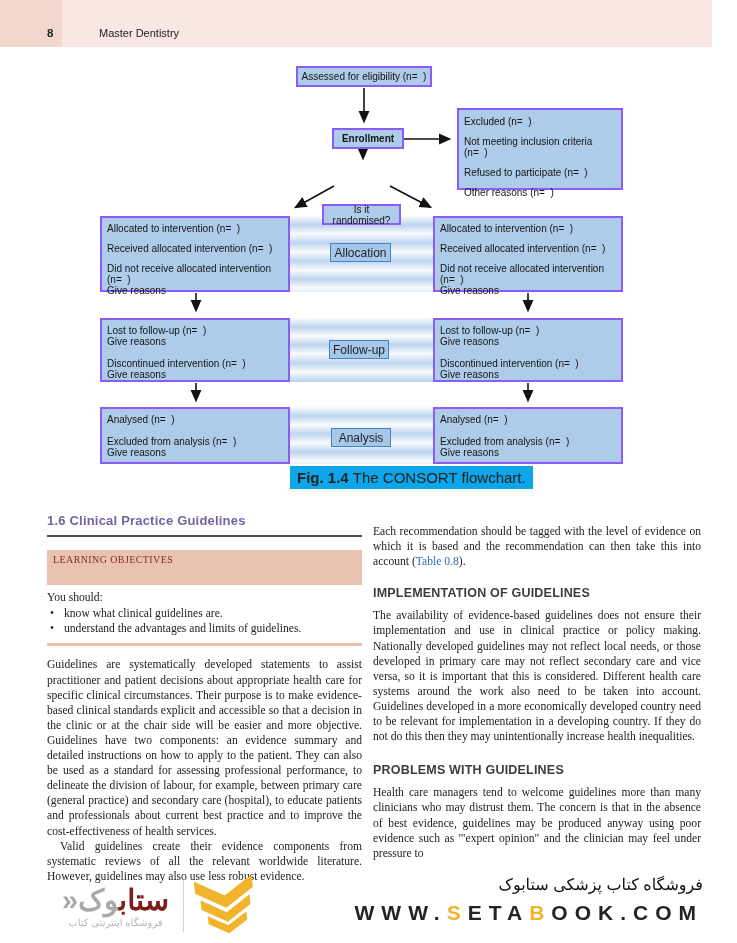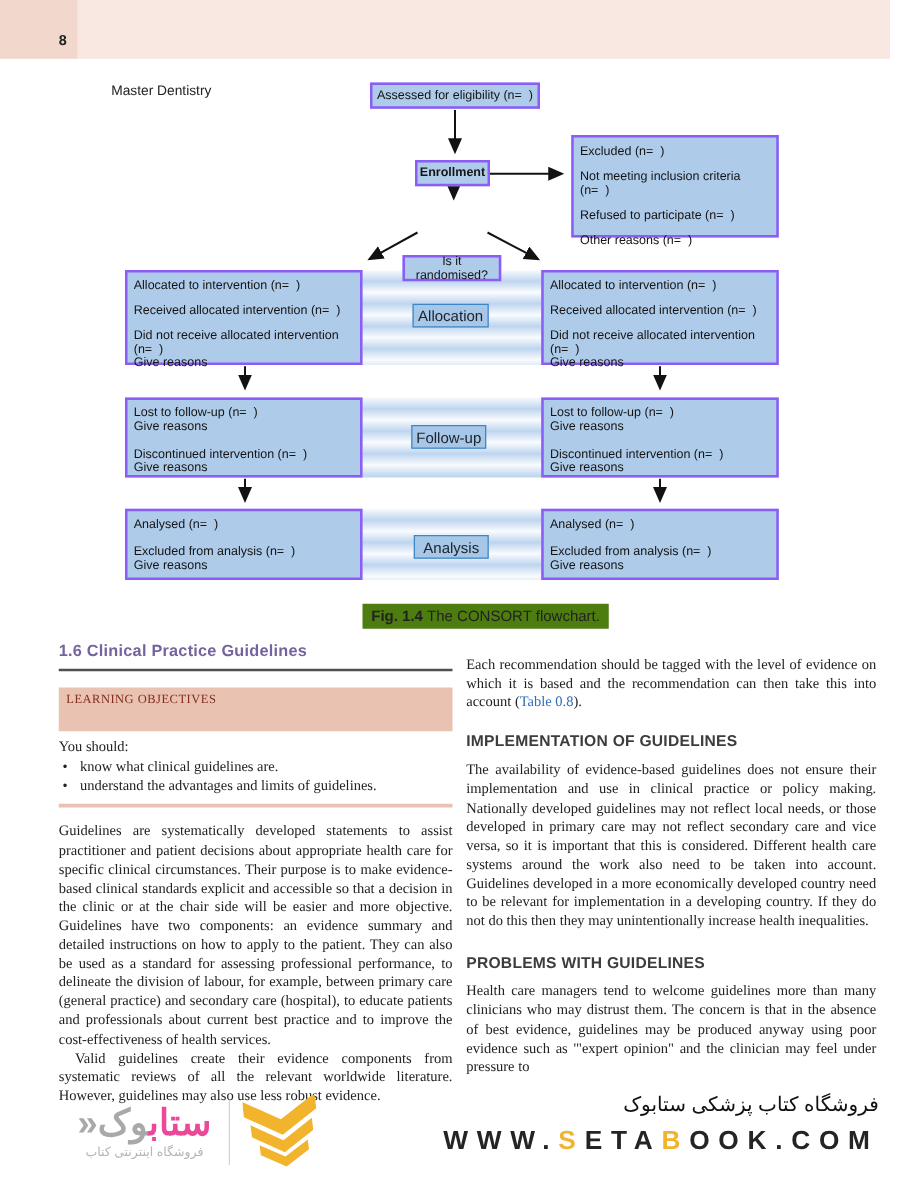--- a/index.html
+++ b/index.html
@@ -5,21 +5,21 @@
   * { margin:0; padding:0; box-sizing:border-box; }
   html,body { background:#ffffff; }
   .page {
     position:relative; width:737px; height:943px; background:#ffffff;
     font-family:"Liberation Sans", sans-serif; color:#1c1c1c; overflow:hidden;
   }
   
   .topbar { position:absolute; left:0; top:0; width:712px; height:47px; background:#f8e8e1; }
   .topbar-strip { position:absolute; left:0; top:0; width:62px; height:47px; background:#f2d8cc; }
   .pagenum { position:absolute; left:47px; top:27px; font-size:11.5px; font-weight:bold; color:#222; }
-  .booktitle { position:absolute; left:89px; top:27px; font-size:11px; color:#222;margin-top:40px; }
+  .booktitle { position:absolute; left:99px; top:27px; font-size:11px; color:#222; }
 
   
   .fc-box {
     position:absolute; background:#aecbe9; border:2px solid #8b5cf6;
     font-size:10px; line-height:11px; color:#141414;
   }
   .fc-box.center-text { display:flex; align-items:center; justify-content:center; text-align:center; }
   .fc-stage {
     position:absolute; background:#a6c7e8; border:1.5px solid #3e86c6;
     display:flex; align-items:center; justify-content:center; font-size:12px; color:#20242a;
@@ -29,22 +29,22 @@
     background:repeating-linear-gradient(180deg,#f9fbfe 0px,#bed5ee 9px,#f9fbfe 18px);
   }
   .fc-lines { padding:5px 5px 0 5px; }
   .fc-lines .line { margin-bottom:9px; }
   .fc-lines .line.tight { margin-bottom:0; }
   .fc-lines .line.gap { margin-top:11px; }
   .excl-lines { padding:6px 5px 0 5px; }
   .excl-lines .line { margin-bottom:9px; }
   svg.arrows { position:absolute; left:0; top:0; pointer-events:none; }
   .fig-caption {
-    position:absolute; left:290px; top:466px; background:#4d7c0f;
-    font-size:12px; padding:3px 7px; color:#222; white-space:nowrap;margin-top:17px;
+    position:absolute; left:290px; top:466px; background:#0ea5e9;
+    font-size:15px; padding:3px 7px; color:#222; white-space:nowrap;
   }
   .fig-caption b { font-weight:bold; }
 
   
   .col { position:absolute; font-family:"Liberation Serif", serif; font-size:11.6px; line-height:15.1px; color:#222; }
   .col-left  { left:47px;  top:513px; width:315px; }
   .col-right { left:373px; top:524px; width:328px; }
   .sec-heading {
     font-family:"Liberation Sans", sans-serif; font-size:13px; font-weight:bold;
     color:#74639e; letter-spacing:0.2px;
@@ -67,21 +67,21 @@
     font-family:"Liberation Sans", sans-serif; font-size:12.5px; font-weight:bold;
     color:#3c3c3c; margin:17px 0 7px 0; letter-spacing:0.2px;
   }
   .xref { color:#2f6eb6; }
 
   
   .footer { position:absolute; left:0; top:872px; width:737px; height:71px; }
   .logo-group { position:absolute; left:62px; top:4px; display:flex; align-items:center; }
   .wordmark-block { text-align:center; }
   .wordmark { font-size:29px; font-weight:bold; line-height:30px; white-space:nowrap; }
-  .wm-yellow { color:#ec4899; }
+  .wm-yellow { color:#7f1d1d; }
   .wm-gray { color:#a9a9a9; }
   .tagline { font-size:10px; color:#b5b5b5; margin-top:2px; }
   .logo-divider { width:1px; height:52px; background:#d3d3d3; margin:0 10px 0 14px; }
   .store-block { position:absolute; right:34px; top:0; text-align:right; }
   .store-title { font-size:16px; color:#111; line-height:26px; }
   .store-url {
     font-family:"Liberation Sans", sans-serif; font-size:21px; font-weight:bold;
     letter-spacing:7px; color:#242424; margin-top:3px; white-space:nowrap;
   }
   .url-accent { color:#f2b42c; }
@@ -117,21 +117,21 @@
   </svg>
 
   <div class="fc-band" style="left:286px; top:216px; width:151px; height:76px;"></div>
   <div class="fc-band" style="left:286px; top:318px; width:151px; height:64px;"></div>
   <div class="fc-band" style="left:286px; top:407px; width:151px; height:57px;"></div>
 
   <div class="fc-box center-text" style="left:296px; top:66px; width:136px; height:21px;">
     <span>Assessed for eligibility (n=&nbsp;&nbsp;)</span>
   </div>
 
-  <div class="fc-box center-text" style="left:332px; top:128px; width:60px; height:21px; font-weight:bold;">
+  <div class="fc-box center-text" style="left:332px; top:128px; width:72px; height:21px; font-weight:bold;">
     <span>Enrollment</span>
   </div>
 
   <div class="fc-box" style="left:457px; top:108px; width:166px; height:82px;">
     <div class="excl-lines">
       <div class="line">Excluded (n=&nbsp;&nbsp;)</div>
       <div class="line">Not meeting inclusion criteria (n=&nbsp;&nbsp;)</div>
       <div class="line">Refused to participate (n=&nbsp;&nbsp;)</div>
       <div class="line tight">Other reasons (n=&nbsp;&nbsp;)</div>
     </div>

